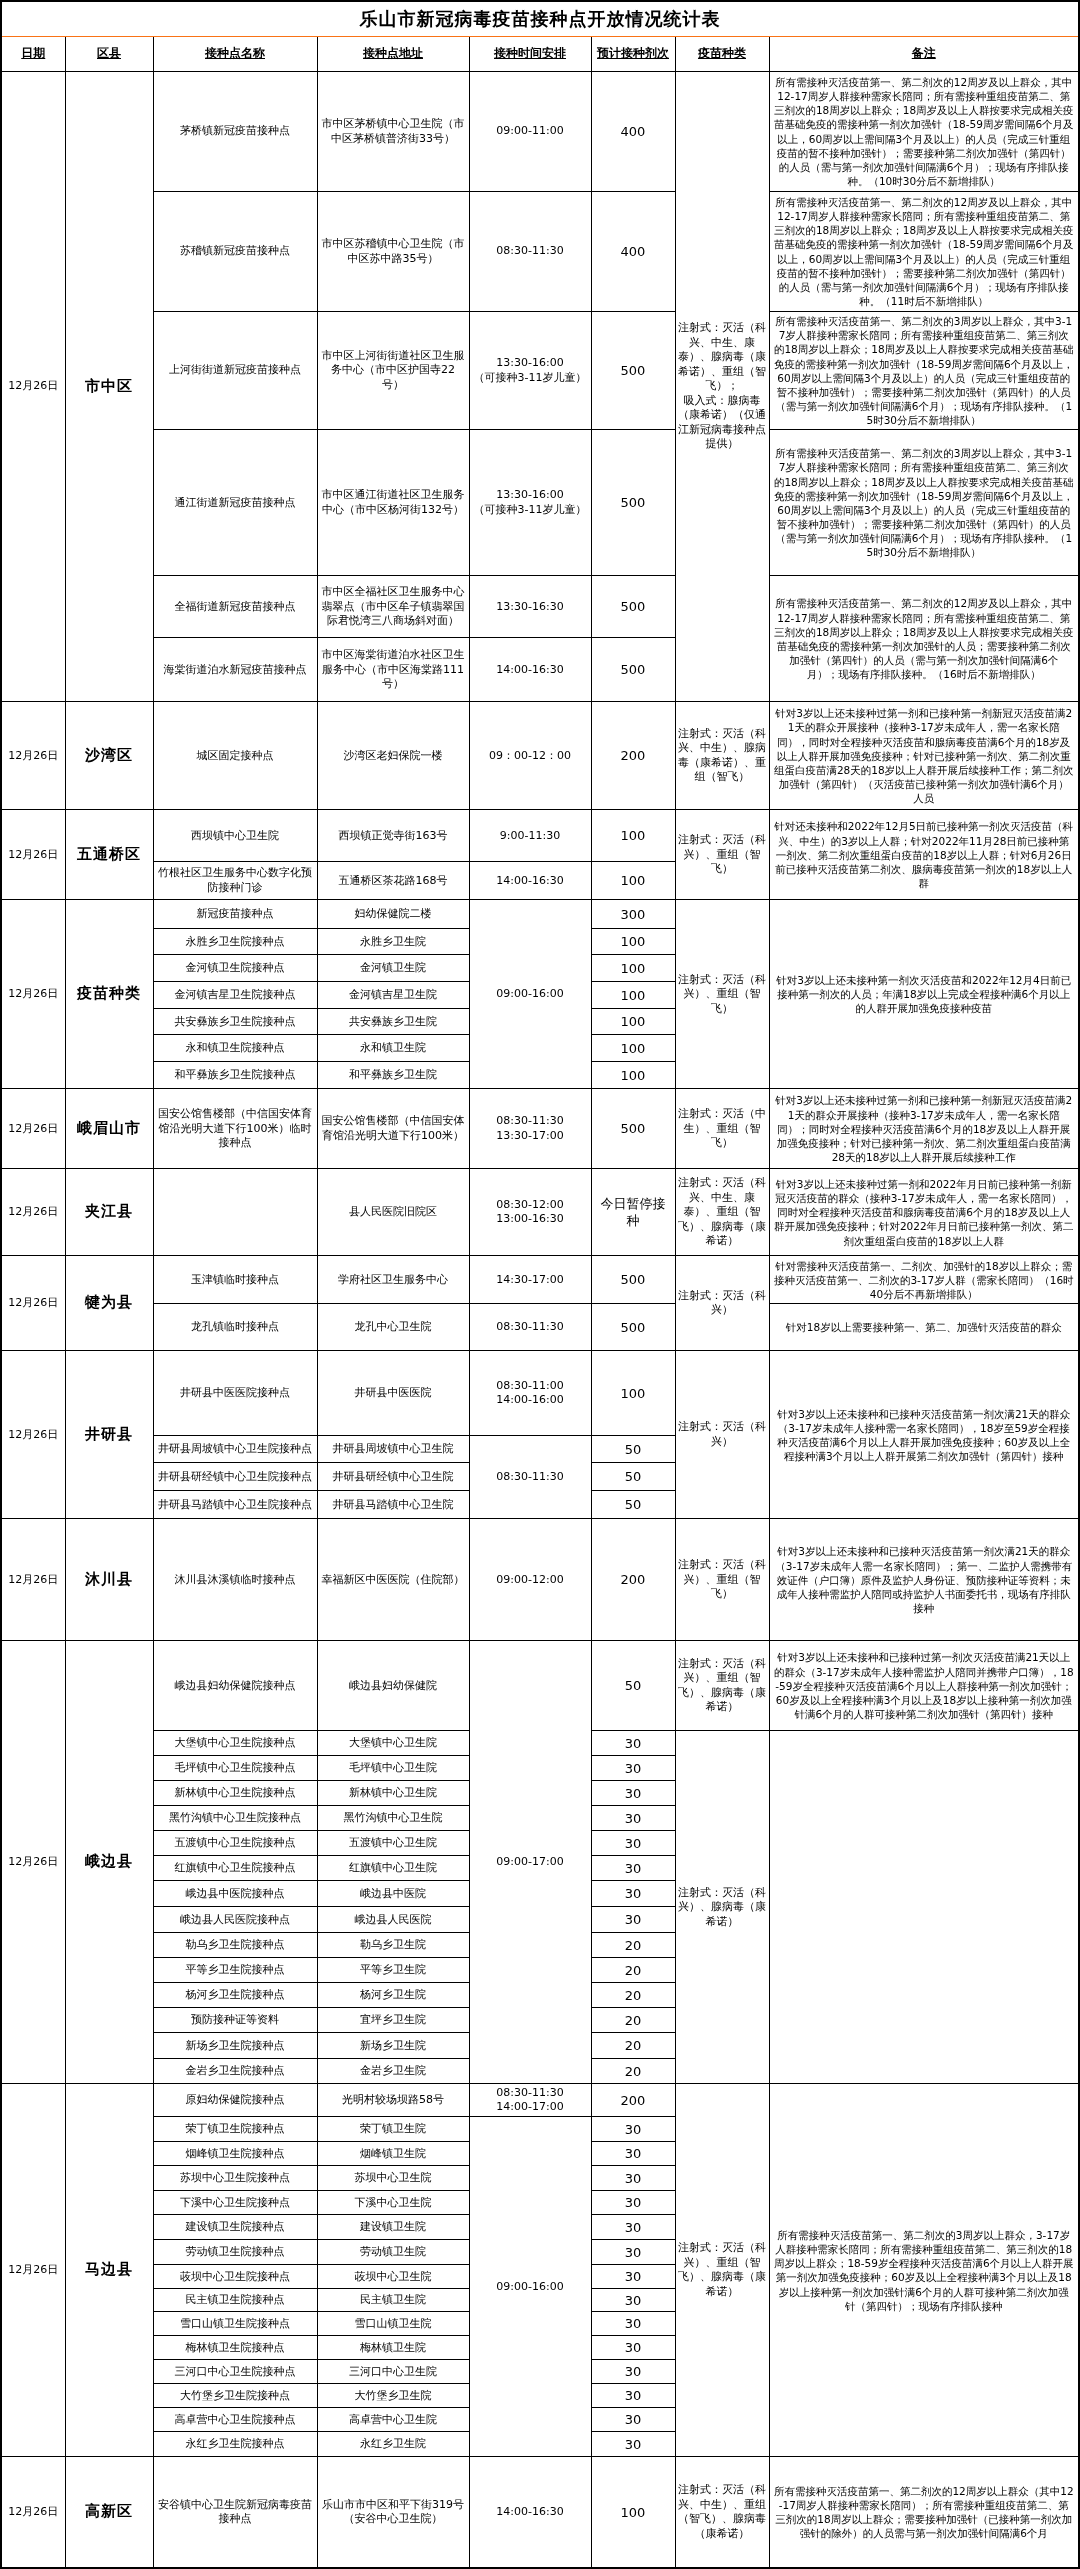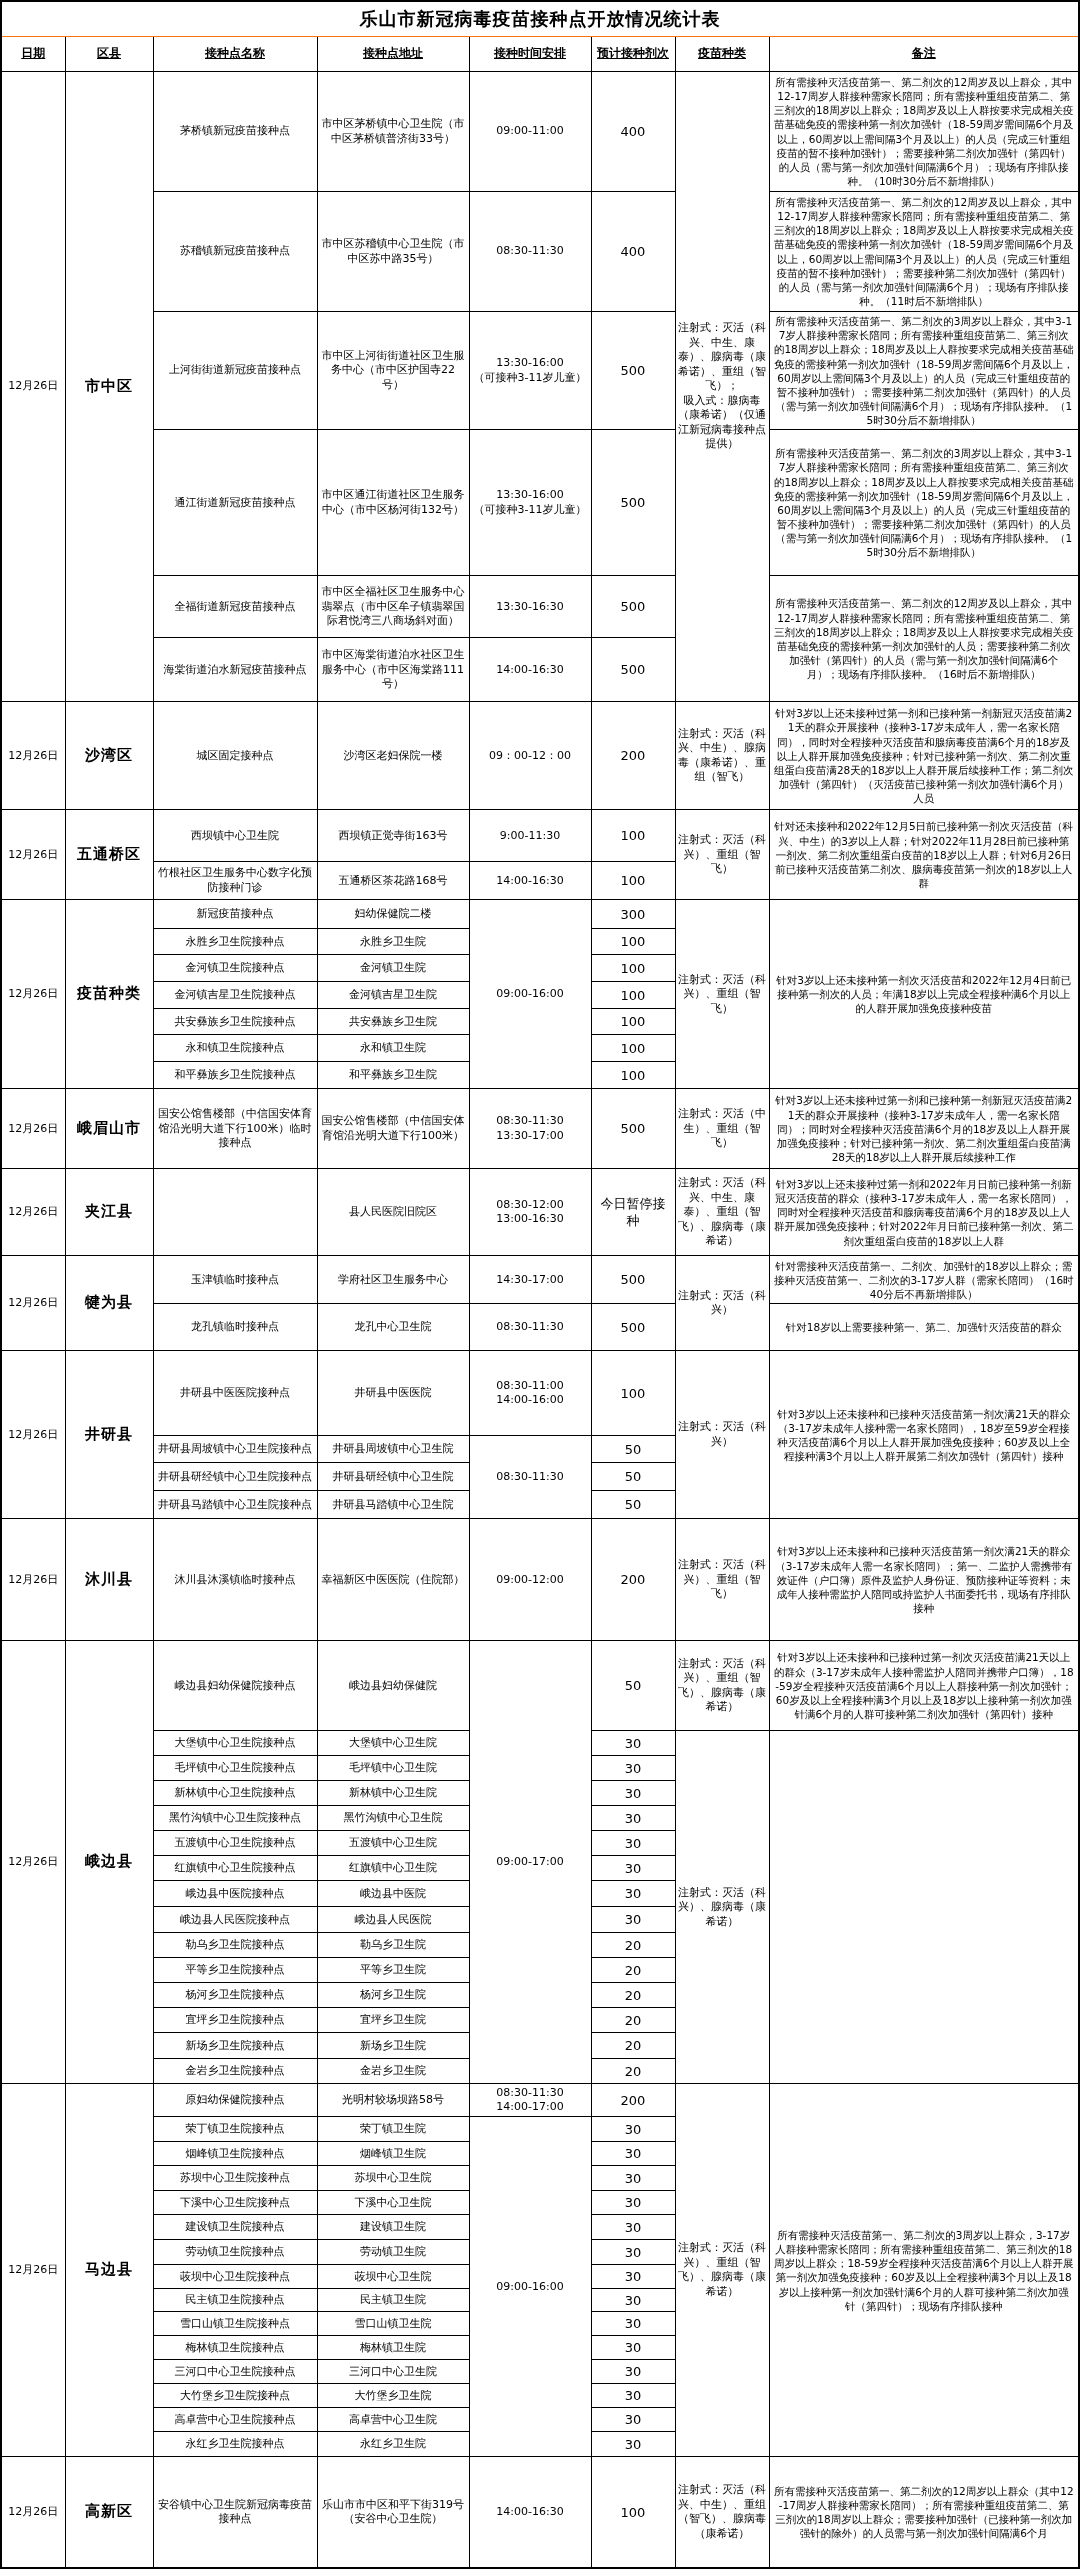--- a/index.html
+++ b/index.html
@@ -298,21 +298,21 @@
         <td class="name">平等乡卫生院接种点</td>
         <td class="addr">平等乡卫生院</td>
         <td class="dose">20</td>
       </tr>
       <tr style="height: 25px;">
         <td class="name">杨河乡卫生院接种点</td>
         <td class="addr">杨河乡卫生院</td>
         <td class="dose">20</td>
       </tr>
       <tr style="height: 25px;">
-        <td class="name">宜坪乡卫生院接种点</td>
+        <td class="name">预防接种证等资料</td>
         <td class="addr">宜坪乡卫生院</td>
         <td class="dose">20</td>
       </tr>
       <tr style="height: 26px;">
         <td class="name">新场乡卫生院接种点</td>
         <td class="addr">新场乡卫生院</td>
         <td class="dose">20</td>
       </tr>
       <tr style="height: 25px;">
         <td class="name">金岩乡卫生院接种点</td>

